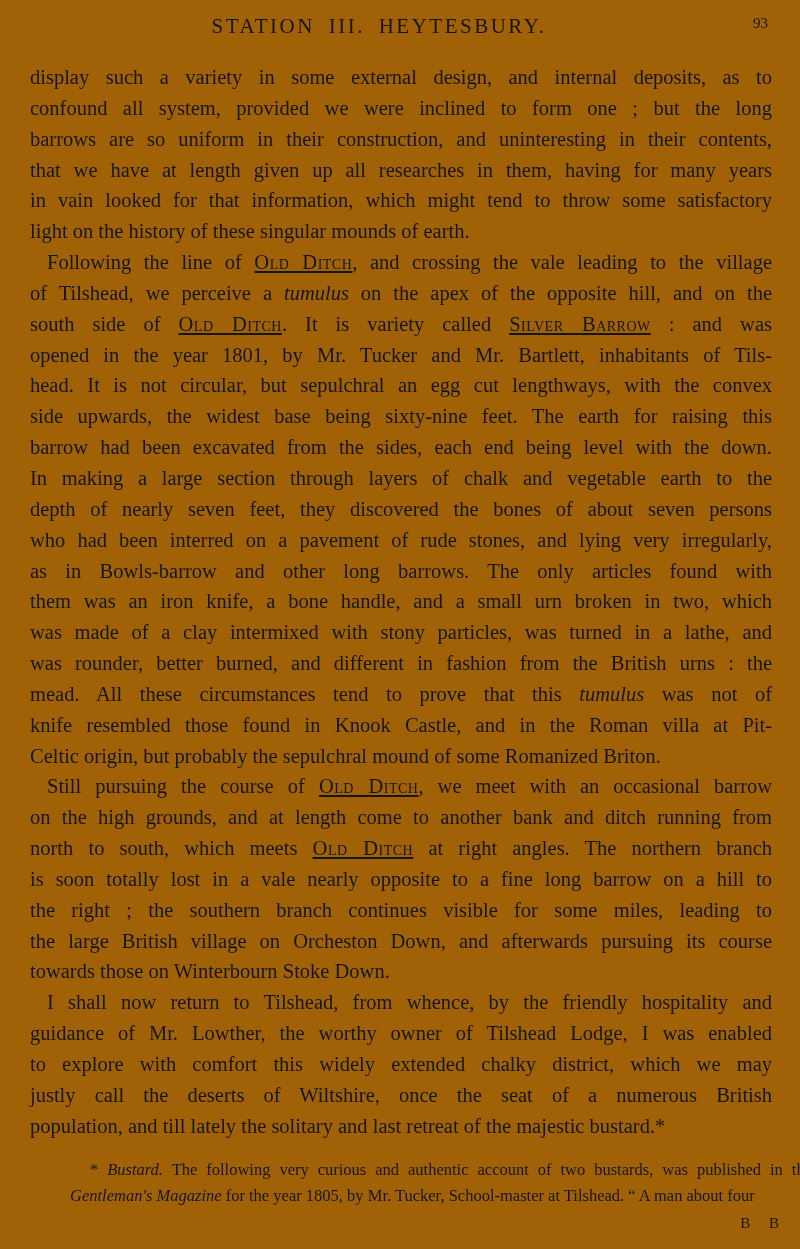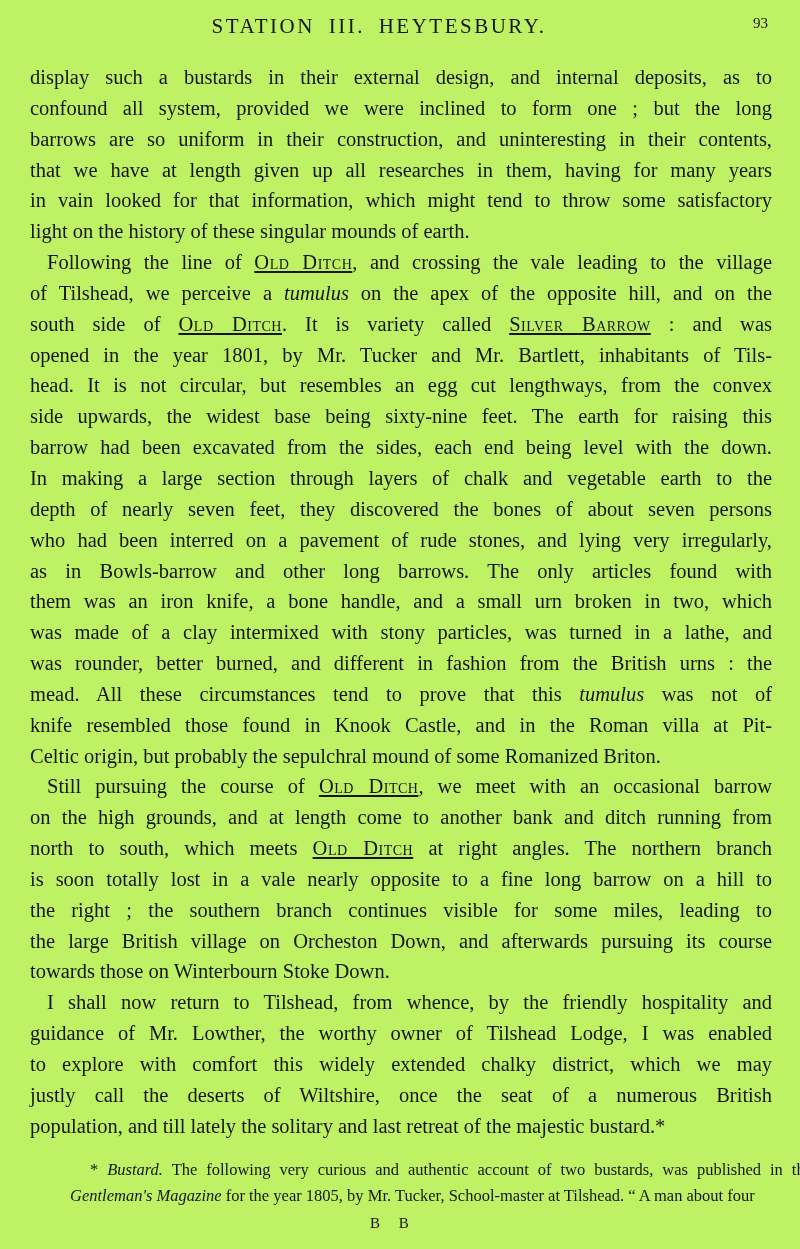--- a/index.html
+++ b/index.html
@@ -4,21 +4,21 @@
 <style>
   html, body {
     margin: 0;
     padding: 0;
     background: #e8e8e4;
   }
   .page {
     position: relative;
     width: 800px;
     height: 1249px;
-    background: #bef264;
+    background: #a16207;
     color: #161616;
     font-family: "Liberation Serif", "DejaVu Serif", serif;
     overflow: hidden;
     box-sizing: border-box;
   }
   
   .running-head {
     position: absolute;
     top: 14px;
     left: 30px;
@@ -79,51 +79,51 @@
     line-height: 26px;
     height: 26px;
   }
   .footnote .line.indent { text-indent: 20px; }
   
   .signature {
     position: absolute;
     top: 1215px;
     left: 0;
     width: 780px;
-    text-align: center;
+    text-align: right;
     font-size: 15px;
     word-spacing: 13px;
     letter-spacing: 1px;
   }
 </style>
 </head>
 <body>
 
 <div class="page">
 
   <div class="running-head">
     <div class="head-title">STATION III. HEYTESBURY.</div>
     <div class="head-pageno">93</div>
   </div>
 
   <div class="body-text">
       <div>
-        <div class="line"><span>display such a bustards in their external design, and internal deposits, as to</span></div>
+        <div class="line"><span>display such a variety in some external design, and internal deposits, as to</span></div>
         <div class="line"><span>confound all system, provided we were inclined to form one ; but the long</span></div>
         <div class="line"><span>barrows are so uniform in their construction, and uninteresting in their contents,</span></div>
         <div class="line"><span>that we have at length given up all researches in them, having for many years</span></div>
         <div class="line"><span>in vain looked for that information, which might tend to throw some satisfactory</span></div>
         <div class="line last"><span>light on the history of these singular mounds of earth.</span></div>
       </div>
       <div>
         <div class="line indent"><span>Following the line of </span><span class="sc">Old Ditch</span><span>, and crossing the vale leading to the village</span></div>
         <div class="line"><span>of Tilshead, we perceive a </span><span class="it">tumulus</span><span> on the apex of the opposite hill, and on the</span></div>
         <div class="line"><span>south side of </span><span class="sc">Old Ditch</span><span>. It is variety called </span><span class="sc">Silver Barrow</span><span> : and was</span></div>
         <div class="line"><span>opened in the year 1801, by Mr. Tucker and Mr. Bartlett, inhabitants of Tils-</span></div>
-        <div class="line"><span>head. It is not circular, but resembles an egg cut lengthways, from the convex</span></div>
+        <div class="line"><span>head. It is not circular, but sepulchral an egg cut lengthways, with the convex</span></div>
         <div class="line"><span>side upwards, the widest base being sixty-nine feet. The earth for raising this</span></div>
         <div class="line"><span>barrow had been excavated from the sides, each end being level with the down.</span></div>
         <div class="line"><span>In making a large section through layers of chalk and vegetable earth to the</span></div>
         <div class="line"><span>depth of nearly seven feet, they discovered the bones of about seven persons</span></div>
         <div class="line"><span>who had been interred on a pavement of rude stones, and lying very irregularly,</span></div>
         <div class="line"><span>as in Bowls-barrow and other long barrows. The only articles found with</span></div>
         <div class="line"><span>them was an iron knife, a bone handle, and a small urn broken in two, which</span></div>
         <div class="line"><span>was made of a clay intermixed with stony particles, was turned in a lathe, and</span></div>
         <div class="line"><span>was rounder, better burned, and different in fashion from the British urns : the</span></div>
         <div class="line"><span>mead. All these circumstances tend to prove that this </span><span class="it">tumulus</span><span> was not of</span></div>

